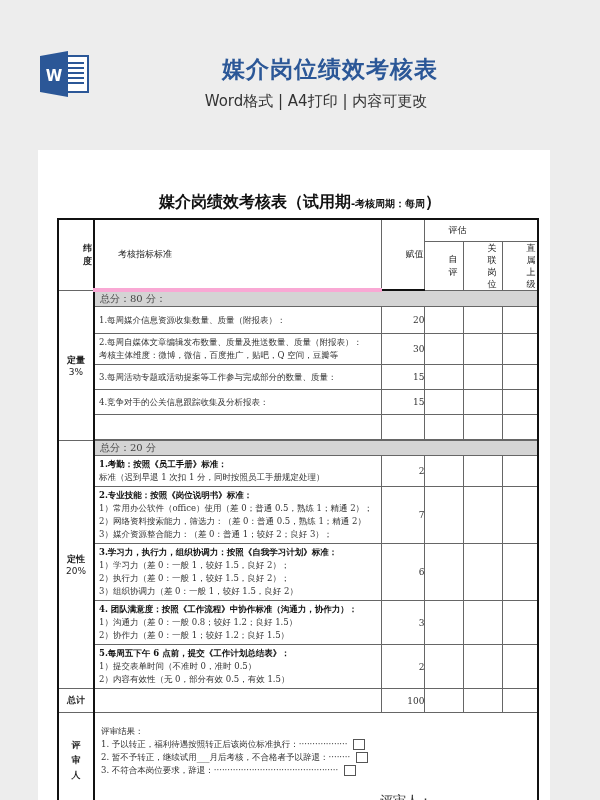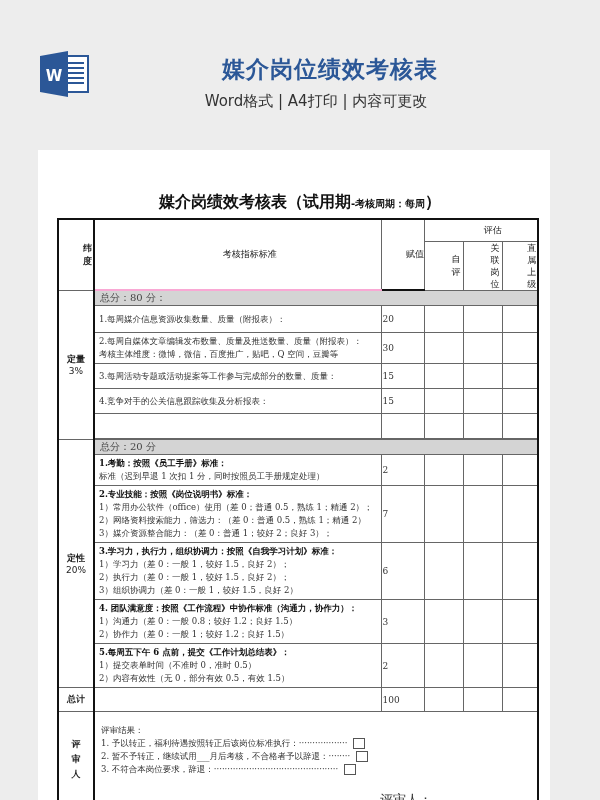--- a/index.html
+++ b/index.html
@@ -18,26 +18,26 @@
   .page { position:absolute; left:38px; top:150px; width:512px; height:650px; background:#fff; }
   .doc-title { position:absolute; left:0; top:42px; width:524px; text-align:center;
     font-family:"DejaVu Sans", sans-serif; font-weight:bold; font-size:16px; color:#111; }
   .doc-title small { font-size:10px; font-weight:bold; }
 
   
   table.sheet { position:absolute; left:19px; top:68px; width:482px; border-collapse:collapse; table-layout:fixed;
     border:2px solid #111; font-size:9px; }
   table.sheet td { border:1px solid #666; vertical-align:middle; }
   .c-dim { width:36px; text-align:center; font-family:"DejaVu Sans", sans-serif; font-weight:bold; font-size:9px; border-right:2px solid #111 !important; }
-  .hdr td { text-align:center; font-family:"DejaVu Sans", sans-serif; font-size:9px;padding-left:23px; }
+  .hdr td { font-family:"DejaVu Sans", sans-serif; font-size:9px;padding-left:23px; }
   .hdr-bottom td { border-bottom:2px solid #111; }
   .band td.band-cell { background:#d4d4d4; padding-left:5px; font-size:10px; color:#444; height:15px; }
   .crit { padding:2px 4px; line-height:13px; font-size:8.5px; color:#333; }
   .crit b { font-weight:bold; color:#111; }
-  .score { text-align:left; font-size:9px; color:#333; }
+  .score { text-align:right; font-size:9px; color:#333; }
   .section-split td { border-top:1px solid #999; }
   .review-cell { padding:12px 6px 4px 6px; font-size:8.5px; color:#333; line-height:13px; position:relative; }
   .review-line { display:flex; align-items:center; height:13px; }
   .chk { display:inline-block; width:12px; height:11px; border:1px solid #555; margin-left:6px; }
   .reviewer-sign { position:absolute; right:105px; bottom:2px; font-size:13px; }
   .vertical-label { line-height:15px; }
 </style>
 </head>
 <body>
 
@@ -67,21 +67,21 @@
         <col>
         <col style="width:43px">
         <col style="width:39px">
         <col style="width:39px">
         <col style="width:35px">
     </colgroup>
 
     <tbody>
         <tr class="hdr" style="height:22px">
       <td rowspan="2" class="c-dim">纬度</td>
-      <td rowspan="2" style="border-bottom:2px solid #f9a8d4">考核指标标准</td>
+      <td rowspan="2" style="border-bottom:4px solid #f9a8d4">考核指标标准</td>
       <td rowspan="2" style="border-bottom:2px solid #111">赋值</td>
       <td colspan="3">评估</td>
     </tr>
     <tr class="hdr hdr-bottom" style="height:26px">
       <td>自评</td>
       <td style="line-height:12px"><span>关联</span><br><span>岗位</span></td>
       <td style="line-height:12px"><span>直属</span><br><span>上级</span></td>
     </tr>
 
     <tr class="band" style="height:15px">

